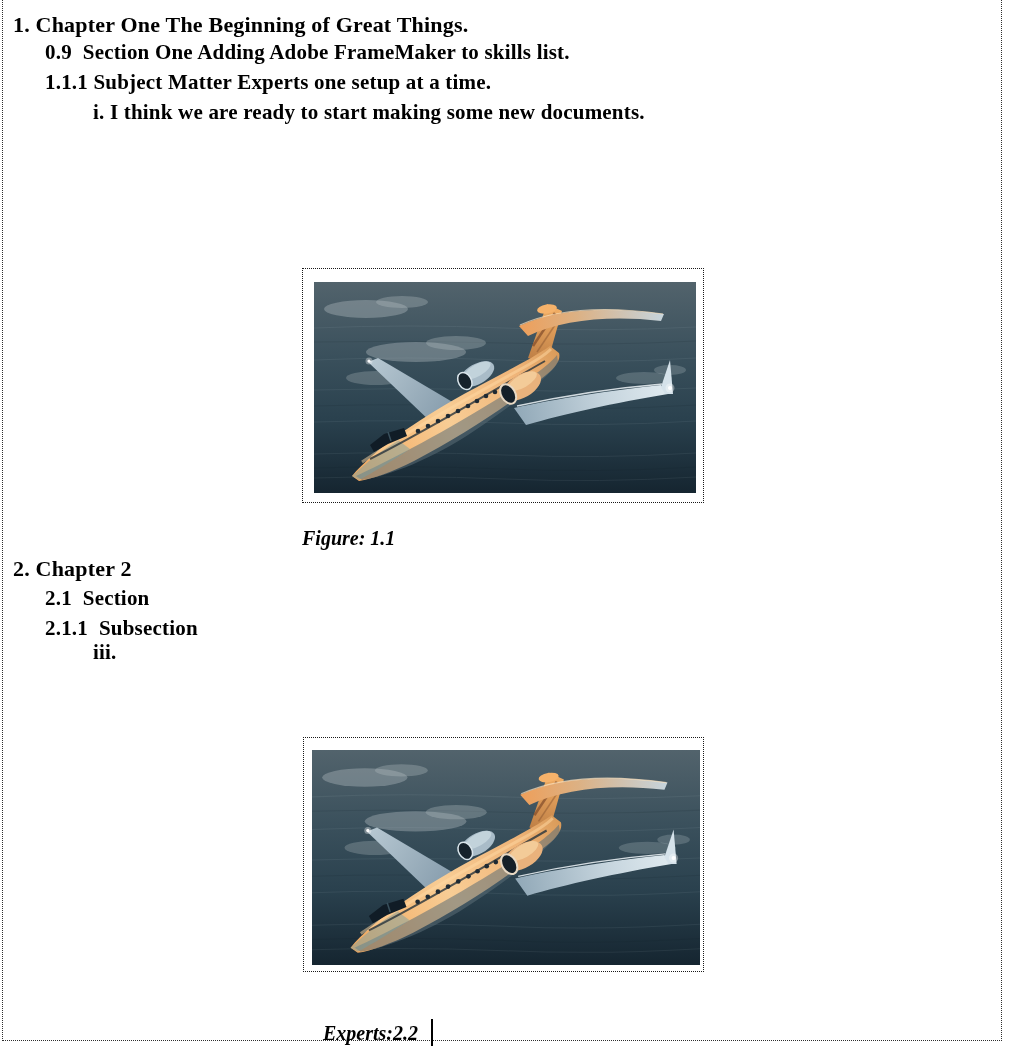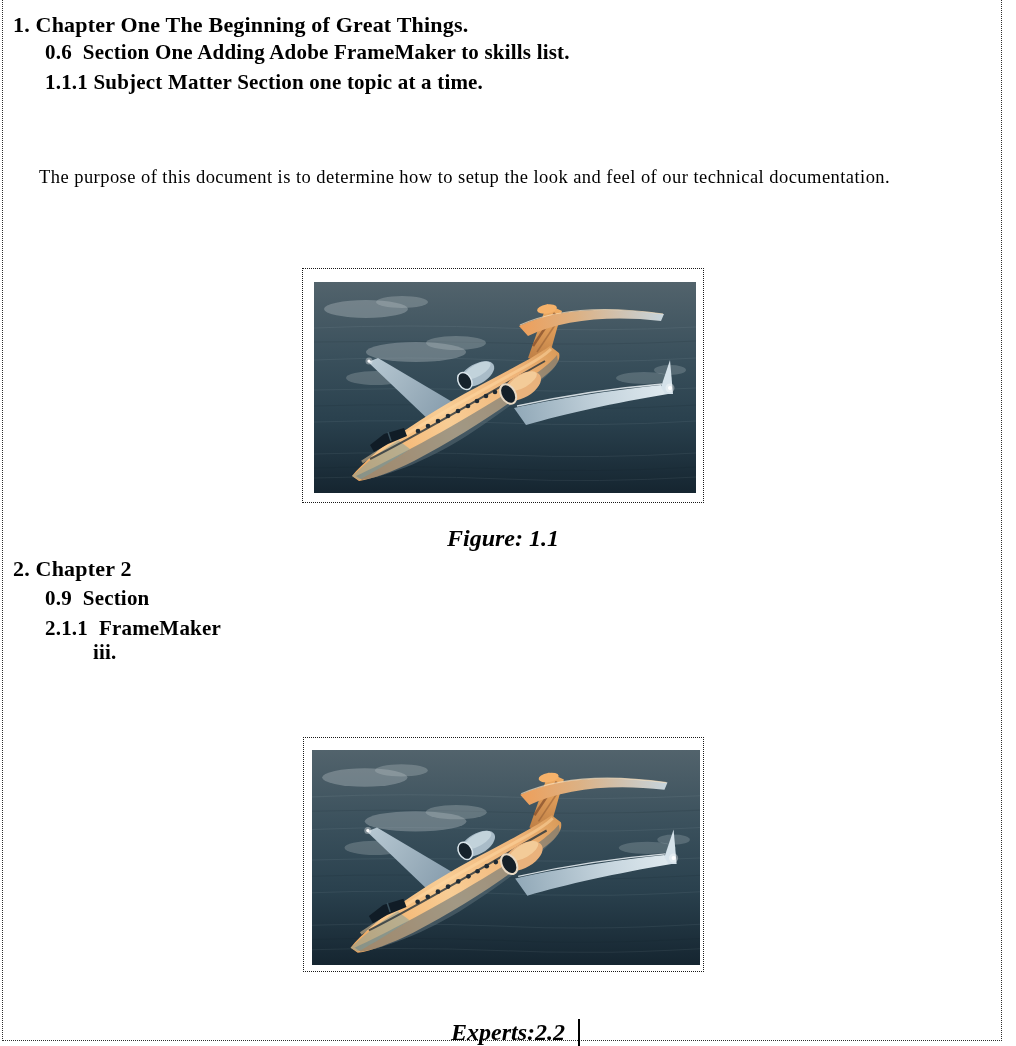--- a/index.html
+++ b/index.html
@@ -23,42 +23,42 @@
   .body-text { font-size: 18.5px; letter-spacing: 0.45px; line-height: 1.2; }
   .figure-frame {
     position: absolute;
     box-sizing: border-box;
     border: 1px dotted #1a1a1a;
     background: #ffffff;
   }
   .figure-frame svg { position: absolute; display: block; }
   .caption {
     position: absolute;
-    font-size: 24px; font-weight: bold; font-style: italic;
-    text-align: center; line-height: 27px; white-space: pre;
+    font-size: 20px; font-weight: bold; font-style: italic;
+    line-height: 27px; white-space: pre;
   }
   .cursor-bar {
     display: inline-block;
     width: 2px; height: 27px;
     background: #000;
     margin-left: 13px;
     vertical-align: -6px;
   }
 </style>
 </head>
 <body>
 
 <div class="page">
 
   <div class="page-border"></div>
 
   <div class="abs h1" style="left:13px; top:12px;">1. Chapter One The Beginning of Great Things.</div>
-  <div class="abs h2" style="left:45px; top:40px;">0.6  Section One Adding Adobe FrameMaker to skills list.</div>
-  <div class="abs h3" style="left:45px; top:70px;">1.1.1 Subject Matter Section one topic at a time.</div>
-  <div class="abs body-text" style="left:39px; top:166px;">The purpose of this document is to determine how to setup the look and feel of our technical documentation.</div>
+  <div class="abs h2" style="left:45px; top:40px;">0.9  Section One Adding Adobe FrameMaker to skills list.</div>
+  <div class="abs h3" style="left:45px; top:70px;">1.1.1 Subject Matter Experts one setup at a time.</div>
+  <div class="abs h4" style="left:93px; top:100px;">i. I think we are ready to start making some new documents.</div>
 
   <div class="figure-frame" style="left:302px; top:268px; width:402px; height:235px;">
     <svg style="left:11px; top:13px;" width="382" height="211" viewBox="0 0 382 211" preserveAspectRatio="none" aria-hidden="true">
       <defs>
         <linearGradient id="oceanG" x1="0" y1="0" x2="0" y2="1">
           <stop offset="0" style="stop-color:var(--ocean-top,#52636c)"></stop>
           <stop offset="0.35" style="stop-color:#3a505c"></stop>
           <stop offset="0.65" style="stop-color:var(--ocean-mid,#2a414e)"></stop>
           <stop offset="1" style="stop-color:var(--ocean-bottom,#152530)"></stop>
         </linearGradient>
@@ -163,22 +163,22 @@
         <polygon points="347,105 356,78 359,112 351,112" fill="#d5e2ea"></polygon>
         <circle cx="356" cy="106" r="4.5" fill="#ffffff" opacity="0.35"></circle>
         <circle cx="356" cy="106" r="2" fill="#ffffff" opacity="0.95"></circle>
       </g>
     </svg>
   </div>
 
   <div class="caption" style="left:302px; top:525px; width:402px;">Figure: 1.1</div>
 
   <div class="abs h1" style="left:13px; top:556px;font-family:Liberation Serif, serif;">2. Chapter 2</div>
-  <div class="abs h2" style="left:45px; top:586px;">0.9  Section</div>
-  <div class="abs h3" style="left:45px; top:616px;">2.1.1  FrameMaker</div>
+  <div class="abs h2" style="left:45px; top:586px;">2.1  Section</div>
+  <div class="abs h3" style="left:45px; top:616px;">2.1.1  Subsection</div>
   <div class="abs h4" style="left:93px; top:640px;">iii.</div>
 
   <div class="figure-frame" style="left:303px; top:737px; width:401px; height:235px;">
     <svg style="left:8px; top:12px;" width="388" height="215" viewBox="0 0 382 211" preserveAspectRatio="none" aria-hidden="true">
       <use href="#jet-scene"></use>
     </svg>
   </div>
 
   <div class="caption" style="left:303px; top:992px; width:401px;">
     <span>Experts:2.2</span><span class="cursor-bar"></span>

